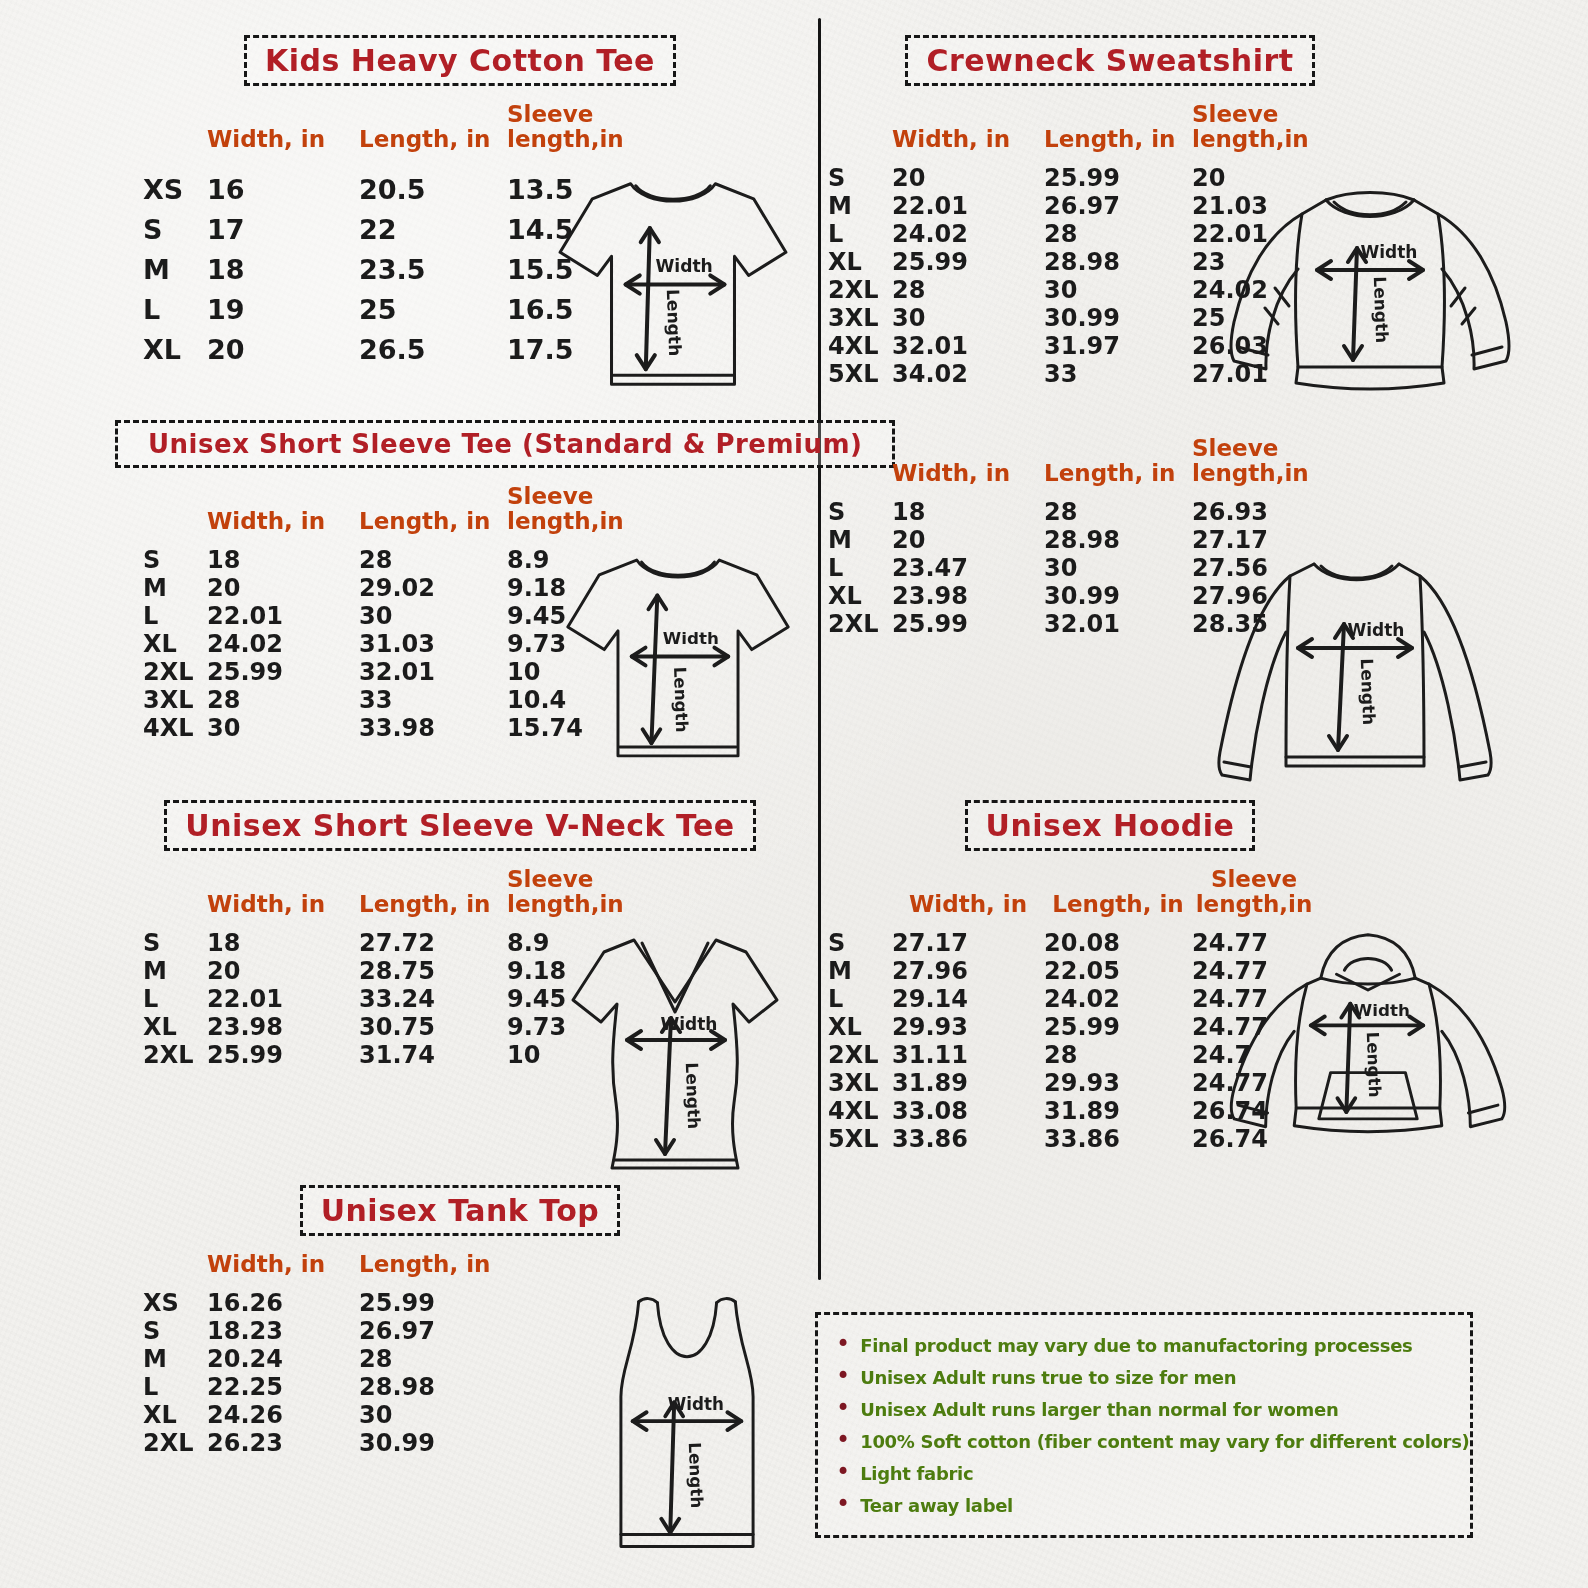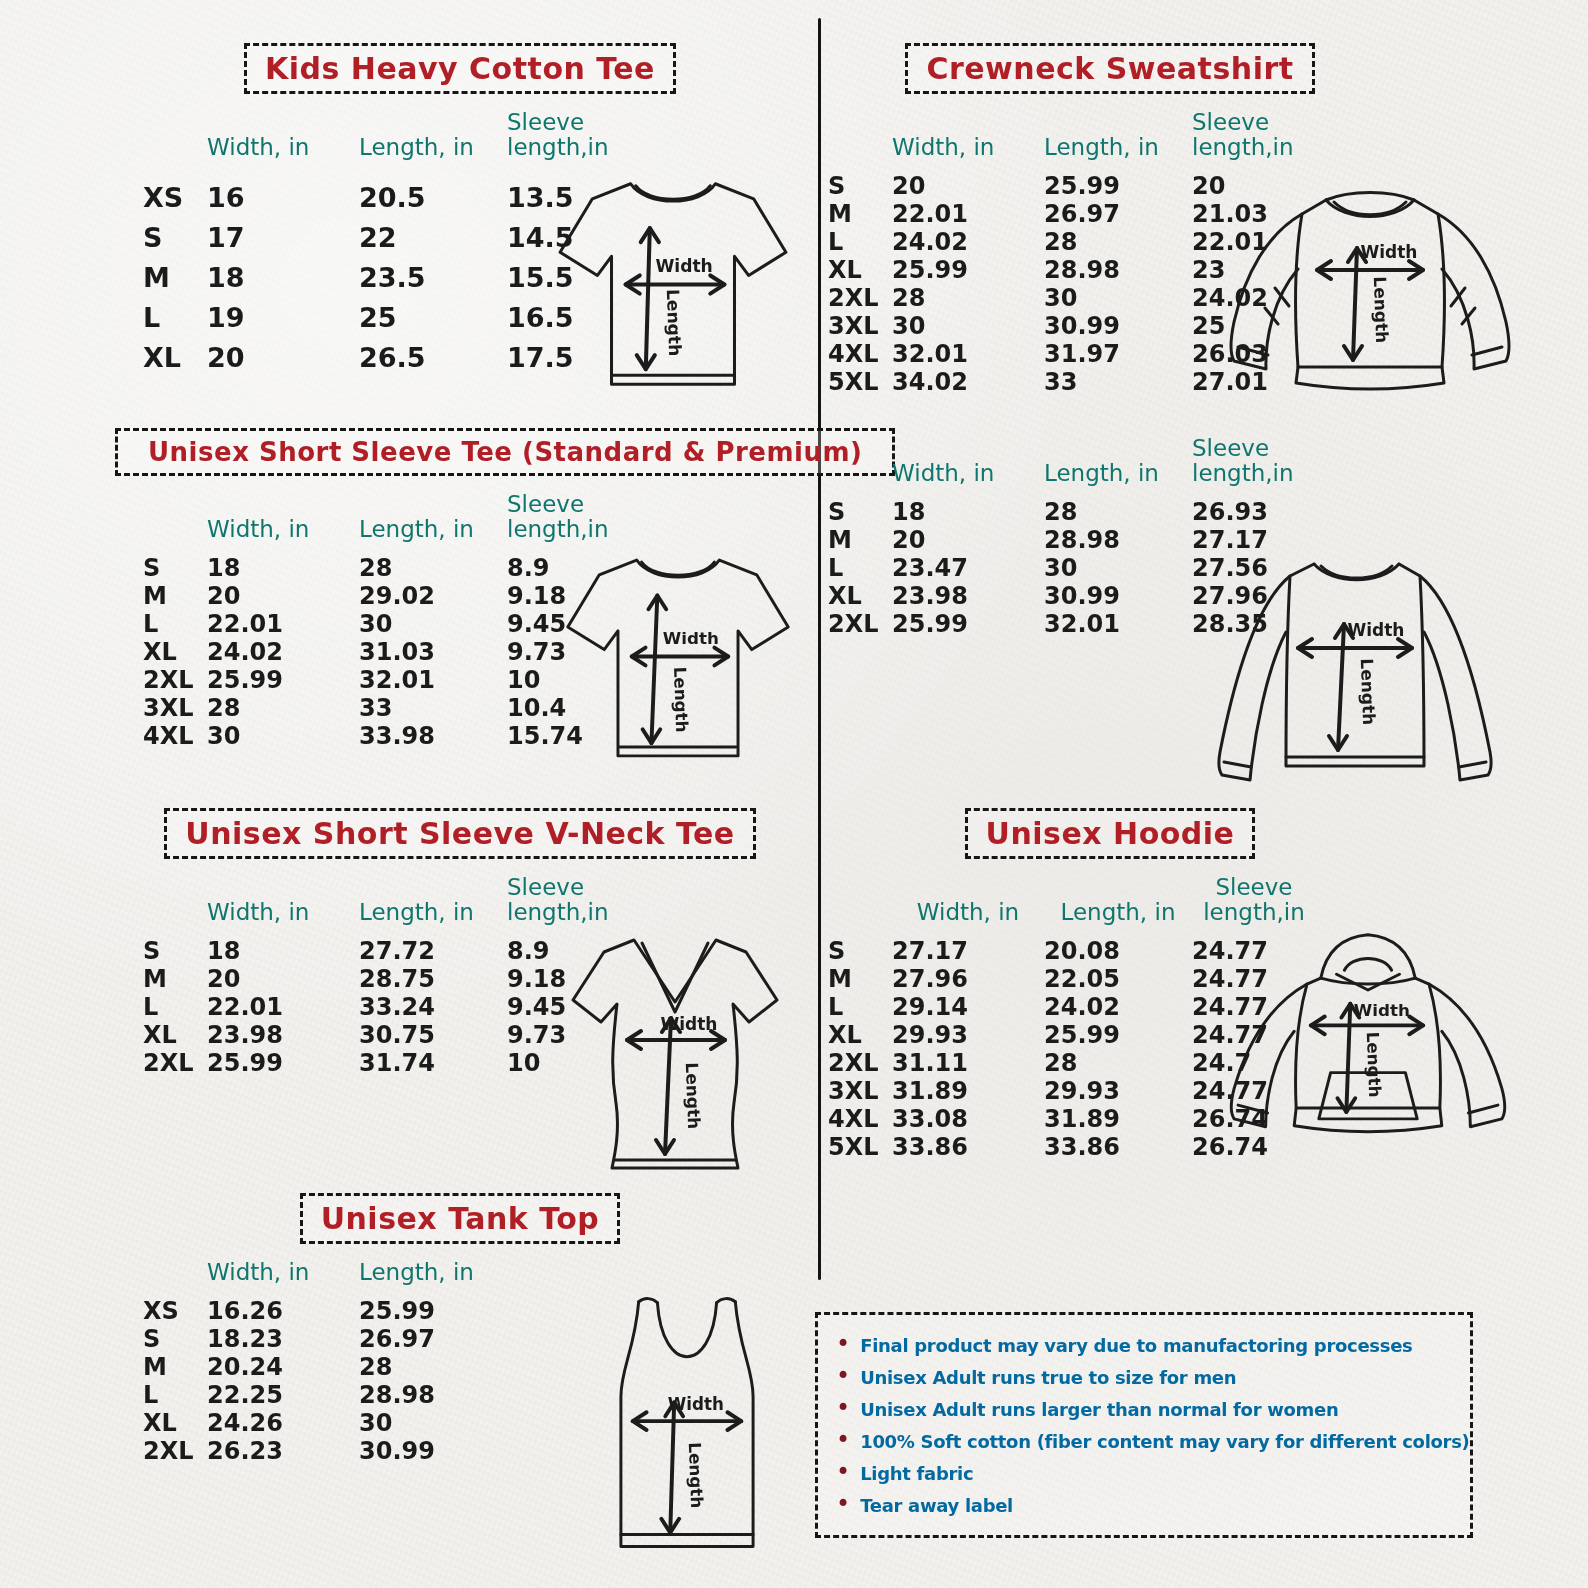--- a/index.html
+++ b/index.html
@@ -9,48 +9,48 @@
     background-image:
       radial-gradient(circle at 22% 18%, rgba(255,255,255,.55), rgba(255,255,255,0) 42%),
       radial-gradient(circle at 70% 55%, rgba(232,230,226,.5), rgba(232,230,226,0) 48%),
       repeating-linear-gradient(113deg, rgba(0,0,0,.012) 0 2px, rgba(0,0,0,0) 2px 5px),
       repeating-linear-gradient(23deg, rgba(0,0,0,.01) 0 3px, rgba(0,0,0,0) 3px 7px);
     font-family:"DejaVu Sans",sans-serif;color:#1b1b1b;
   }
   .divider{position:absolute;left:818px;top:18px;width:3px;height:1262px;background:#141414;border-radius:2px;}
   .panel{position:absolute;}
   .title-box{
-    width:max-content;margin:8px auto;border:3px dashed #161616;
+    width:max-content;margin:0 auto;border:3px dashed #161616;
     padding:5px 18px;color:#b11f26;font-weight:bold;font-size:30px;
     letter-spacing:.5px;background:rgba(255,255,255,.22);white-space:nowrap;
   }
   .title-box.small{font-size:26px;padding:6px 30px;}
   .panel-r .title-box{position:relative;left:-80px;}
   .content{margin-top:8px;}
   .size-table{display:grid;align-items:center;}
   .ml-l{margin-left:28px;}
   .ml-r{margin-left:8px;}
   .hcell{
-    color:#0f766e;font-weight:normal;font-size:23px;line-height:1.08;
+    color:#c2410c;font-weight:bold;font-size:23px;line-height:1.08;
     white-space:pre-line;padding:8px 0 12px 0;align-self:end;
   }
   .cell{font-weight:bold;font-size:24px;height:28px;display:flex;align-items:center;}
   .roomy .cell{height:40px;font-size:27px;}
   .roomy .hcell{padding-bottom:18px;}
   .garment{position:absolute;}
   .g{fill:none;stroke:#1c1c1c;stroke-width:3;stroke-linecap:round;stroke-linejoin:round;}
   .a{fill:none;stroke:#1c1c1c;stroke-width:4;stroke-linecap:round;stroke-linejoin:round;}
   .lbl{font-family:"DejaVu Sans",sans-serif;font-weight:bold;font-size:17px;fill:#1c1c1c;}
   .notes{
     position:absolute;left:815px;top:1312px;width:658px;box-sizing:border-box;
     border:3px dashed #161616;padding:14px 8px 14px 18px;background:rgba(255,255,255,.18);
   }
   .note-line{display:flex;align-items:baseline;line-height:31px;white-space:nowrap;}
   .note-dot{color:#7d1722;font-size:24px;margin-right:10px;flex:0 0 auto;}
-  .note-text{font-weight:bold;font-size:18px;letter-spacing:-0.3px;color:#0369a1;}
+  .note-text{font-weight:bold;font-size:18px;letter-spacing:-0.3px;color:#4d7c0f;}
 </style>
 </head>
 <body>
 
 <div class="divider"></div>
 
 <section class="panel" style="left:115px;top:35px;width:690px;">
   <div class="title-box">
     <span>Kids Heavy Cotton Tee</span>
   </div>

